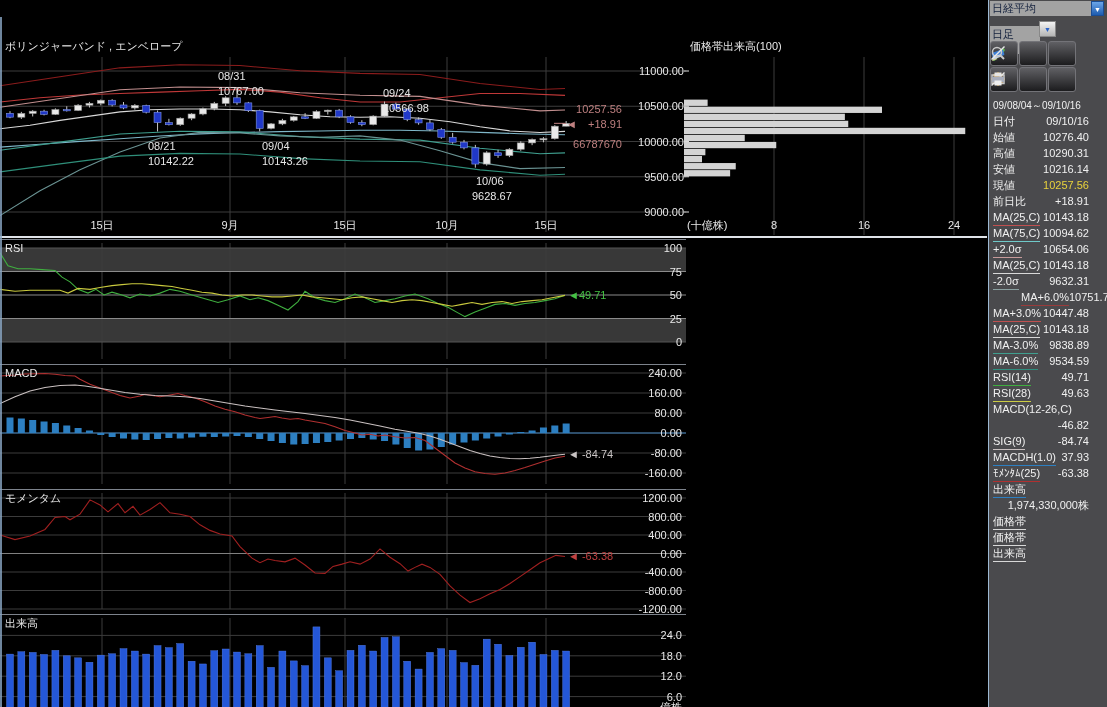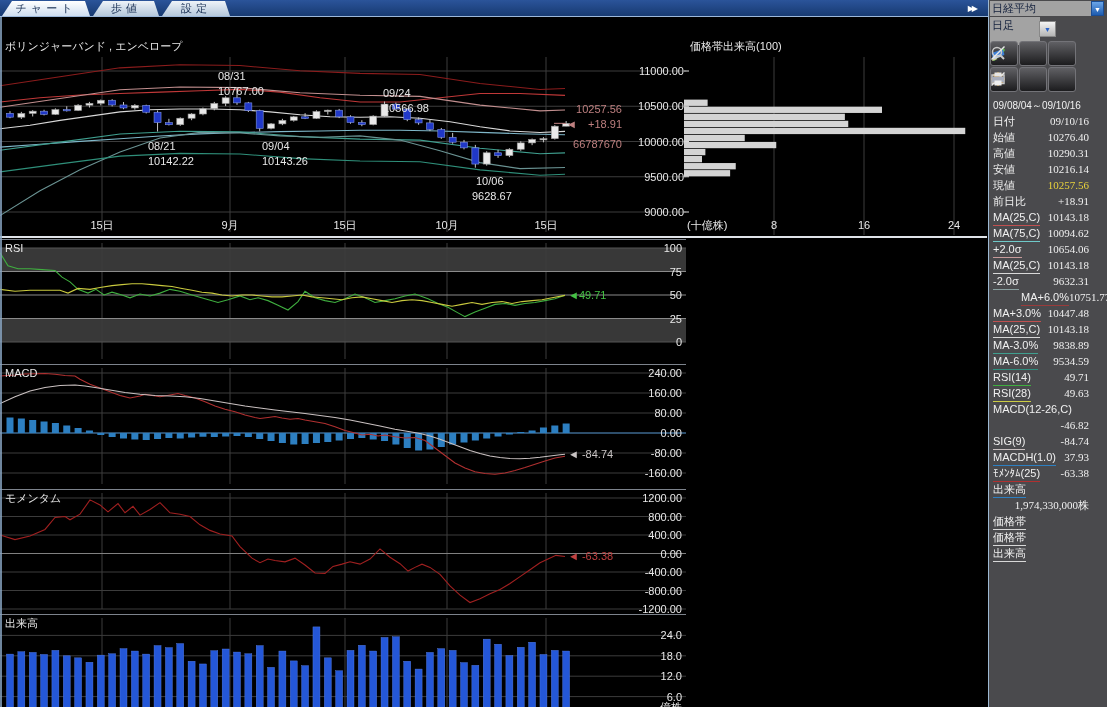--- a/index.html
+++ b/index.html
@@ -27,39 +27,27 @@
   .arrow-btn{position:absolute;text-align:center;font-size:7px;line-height:15px;cursor:default;}
   .arrow-blue{background:linear-gradient(#6aa5e8,#1e5cb0);color:#fff;border:1px solid #1a4d94;}
   .arrow-gray{background:linear-gradient(#f4f4f4,#b5b5b5);color:#2a62c8;border:1px solid #888;}
   .toolbar{position:absolute;left:1px;top:41px;display:grid;grid-template-columns:repeat(3,28px);gap:1px;}
   .toolbtn{width:28px;height:25px;background:linear-gradient(#606064,#1c1c1e);border:1px solid #737378;
            border-radius:3px;display:flex;align-items:center;justify-content:center;box-sizing:border-box;}
   .info{position:absolute;left:0;top:98px;width:104px;}
   .irow{display:flex;justify-content:space-between;height:16px;line-height:15px;font-size:11px;
         color:#f0f0f0;padding:0 4px 0 4px;box-sizing:border-box;white-space:nowrap;}
   .irow.span1{font-size:10px;letter-spacing:0;}
-  .irow .val{margin-left:auto;font-family:Liberation Serif, serif;}
+  .irow .val{margin-left:auto;}
 </style>
 </head>
 <body>
 
 <div id="app">
 
-  <div class="tabbar">
-    <div class="tab active" style="left:2px;width:88px;">
-      <span>チャート</span>
-    </div>
-    <div class="tab" style="left:93px;width:66px;">
-      <span>歩値</span>
-    </div>
-    <div class="tab" style="left:162px;width:68px;">
-      <span>設定</span>
-    </div>
-    <div class="tab-overflow">▶▶</div>
-  </div>
 
   <div class="chart-area">
     <svg id="main-svg" width="987" height="205">
         <g>
           <line x1="102" y1="23" x2="102" y2="198" stroke="#3c3c3c"></line>
           <text x="102" y="195" fill="#e8e8e8" font-size="11" text-anchor="middle" font-family="Liberation Sans, DejaVu Sans, sans-serif">15日</text>
           <line x1="230" y1="23" x2="230" y2="198" stroke="#3c3c3c"></line>
           <text x="230" y="195" fill="#e8e8e8" font-size="11" text-anchor="middle" font-family="Liberation Sans, DejaVu Sans, sans-serif">9月</text>
           <line x1="345" y1="23" x2="345" y2="198" stroke="#3c3c3c"></line>
           <text x="345" y="195" fill="#e8e8e8" font-size="11" text-anchor="middle" font-family="Liberation Sans, DejaVu Sans, sans-serif">15日</text>
@@ -421,21 +409,21 @@
         <rect x="562.65" y="37.040000000000006" width="7" height="65.96" fill="#2457d8" stroke="#5a82e8" stroke-width="0.4"></rect>
         <text x="5" y="13" fill="#e8e8e8" font-size="11" text-anchor="start" font-family="Liberation Sans, DejaVu Sans, sans-serif">出来高</text>
         <line x1="0" y1="105" x2="987" y2="105" stroke="#dfe3e8" stroke-width="2"></line>
       </svg>
   </div>
   <div class="left-edge"></div>
 
   <div class="rightpanel">
     <div class="combo-field" style="left:1px;top:1px;width:99px;height:15px;">日経平均</div>
     <div class="arrow-btn arrow-blue" style="left:102px;top:1px;width:13px;height:15px;box-sizing:border-box;">▼</div>
-    <div class="combo-field" style="left:1px;top:17px;width:46px;height:28px;line-height:16px;">日足</div>
+    <div class="combo-field" style="left:1px;top:26px;width:46px;height:28px;line-height:16px;">日足</div>
     <div class="arrow-btn arrow-gray" style="left:50px;top:21px;width:17px;height:16px;line-height:16px;box-sizing:border-box;">▼</div>
     <div class="toolbar" id="toolbar">
         <div class="toolbtn">
           <svg width="16" height="17" viewBox="0 0 16 17">
             <line x1="4" y1="14" x2="13" y2="5" stroke="#5cb848" stroke-width="3.5" stroke-linecap="round"></line>
             <path d="M2 16 L4 11 L7.5 14 Z" fill="#ddd0a0"></path>
           </svg>
         </div>
         <div class="toolbtn">
           <svg width="16" height="17" viewBox="0 0 16 17">

